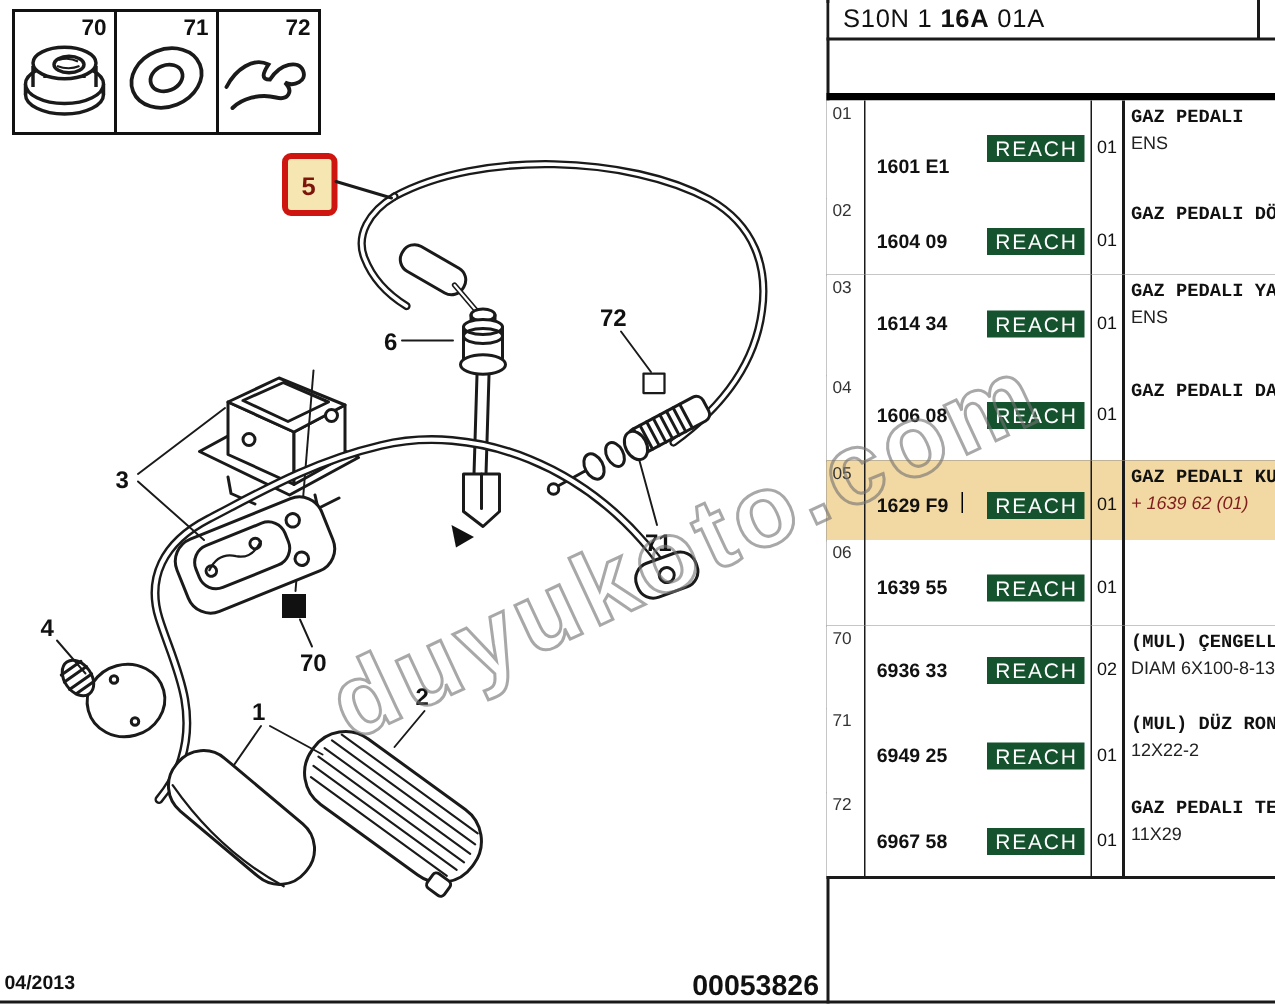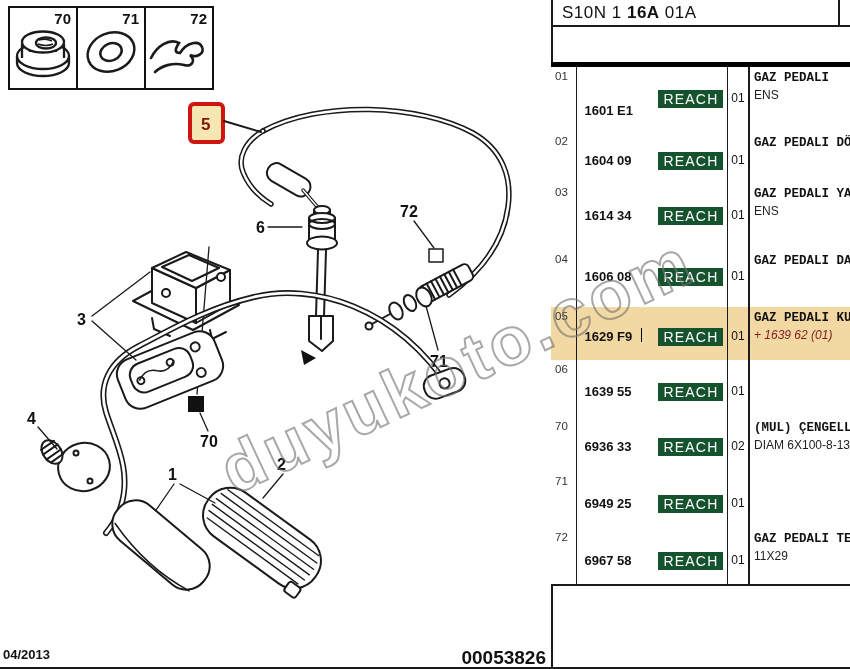--- a/index.html
+++ b/index.html
@@ -349,20 +349,24 @@
       <div class="cA">
         <span class="ref">71</span>
       </div>
       <div class="cB">
         <span class="part" style="top: 24px;">6949 25</span>
         <span class="reach" style="top: 23px;">REACH</span>
       </div>
       <div class="cC">
         <span class="qty" style="top: 24px;">01</span>
       </div>
+      <div class="cD">
+        <div class="d1">(MUL) DÜZ RON</div>
+        <div class="d2">12X22-2</div>
+      </div>
     </div>
     <div class="trow" style="top: 461px; height: 56px;">
       <div class="cA">
         <span class="ref">72</span>
       </div>
       <div class="cB">
         <span class="part" style="top: 25px;">6967 58</span>
         <span class="reach" style="top: 24px;">REACH</span>
       </div>
       <div class="cC">

